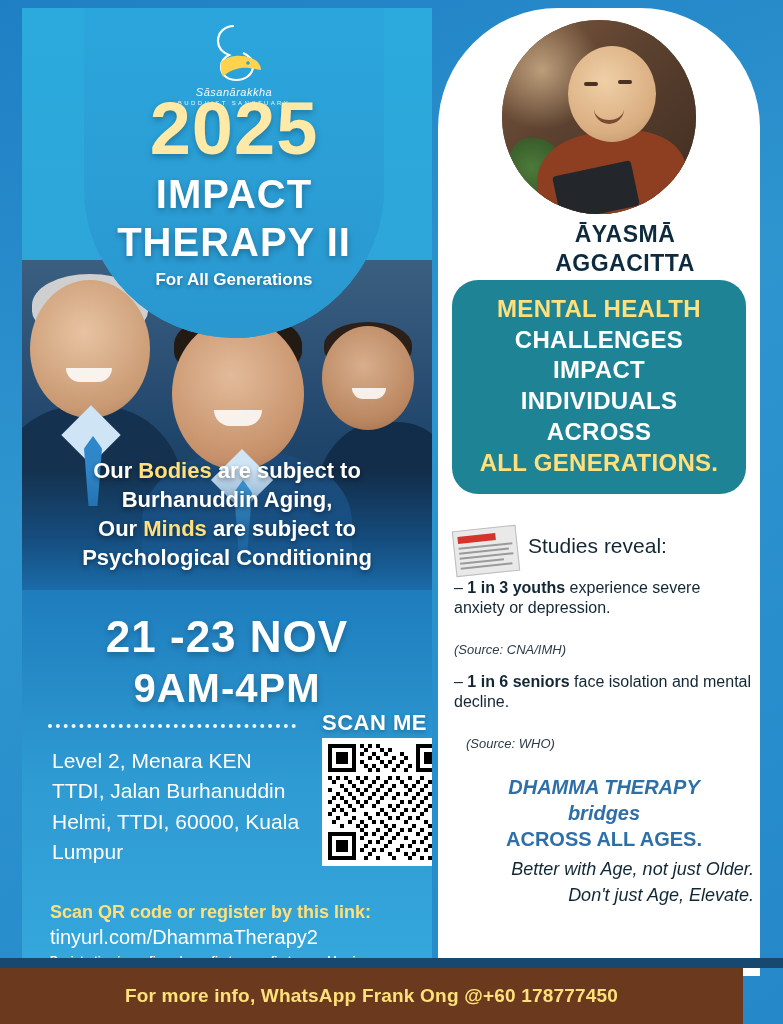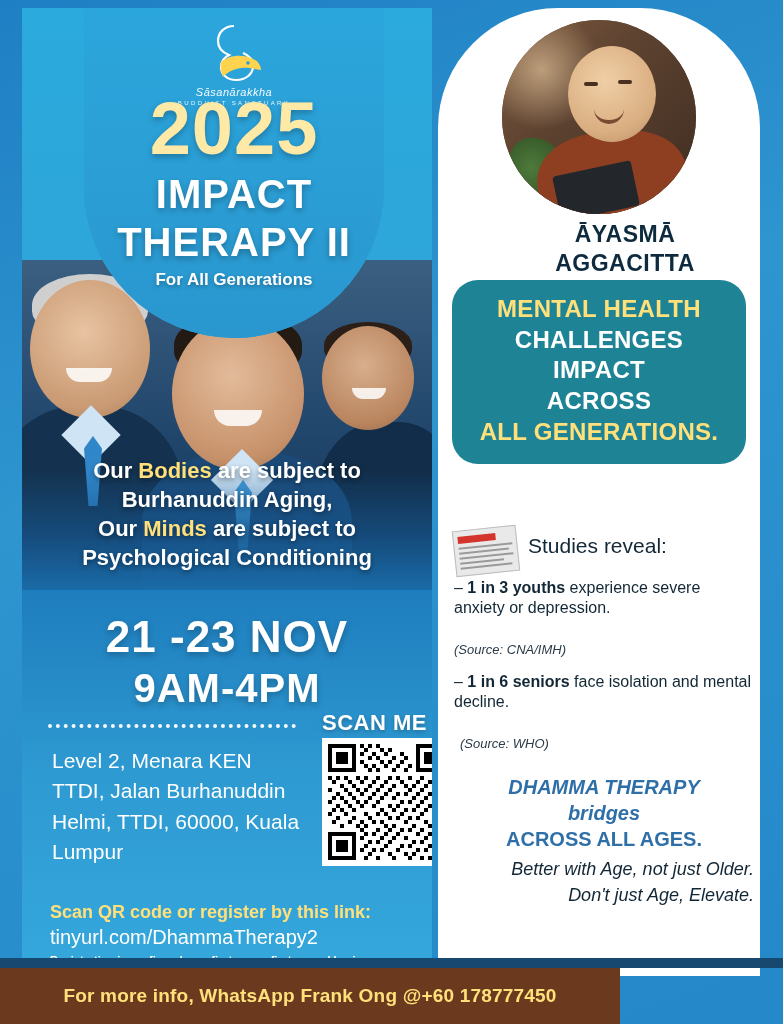--- a/index.html
+++ b/index.html
@@ -413,21 +413,21 @@
   .stat b { font-weight: bold; }
   .stat.one { left: 0; top: 58px; }
   .stat.two { left: 0; top: 152px; }
   .src {
     position: absolute;
     font-size: 13px;
     font-style: italic;
     color: #2b3b48;
   }
   .src.one { left: 0; top: 122px; }
-  .src.two { left: 6px; top: 216px; }
+  .src.two { left: 12px; top: 216px; }
 
   .bridge {
     position: absolute;
     left: 16px; top: 766px;
     width: 300px;
     text-align: center;
     color: #2f6fa8;
     font-size: 20px;
     font-weight: bold;
     font-style: italic;
@@ -443,21 +443,21 @@
     color: #122735;
     font-size: 18px;
     font-style: italic;
     line-height: 1.45;
   }
 
   
   .footer {
     position: absolute;
     left: 0; bottom: 0;
-    width: 620px; height: 56px;
+    width: 743px; height: 56px;
     background: #6b3a1e;
     display: flex;
     align-items: center;
     justify-content: center;
   }
   .footer-text {
     color: #ffe07a;
     font-size: 19px;
     font-weight: bold;
     letter-spacing: .2px;
@@ -775,20 +775,21 @@
 
     <div class="monk-name">
       <div>ĀYASMĀ</div>
       <div>AGGACITTA</div>
     </div>
 
     <div class="teal-box">
       <div class="gold">MENTAL HEALTH</div>
       <div>CHALLENGES</div>
       <div>IMPACT</div>
+      <div>INDIVIDUALS</div>
       <div>ACROSS</div>
       <div class="gold">ALL GENERATIONS.</div>
     </div>
 
     <div class="stats">
       <div class="news-icon">
         <div class="red"></div>
         <div class="ln" style="top:16px; width:54px;"></div>
         <div class="ln" style="top:21px; width:50px;"></div>
         <div class="ln" style="top:26px; width:54px;"></div>

